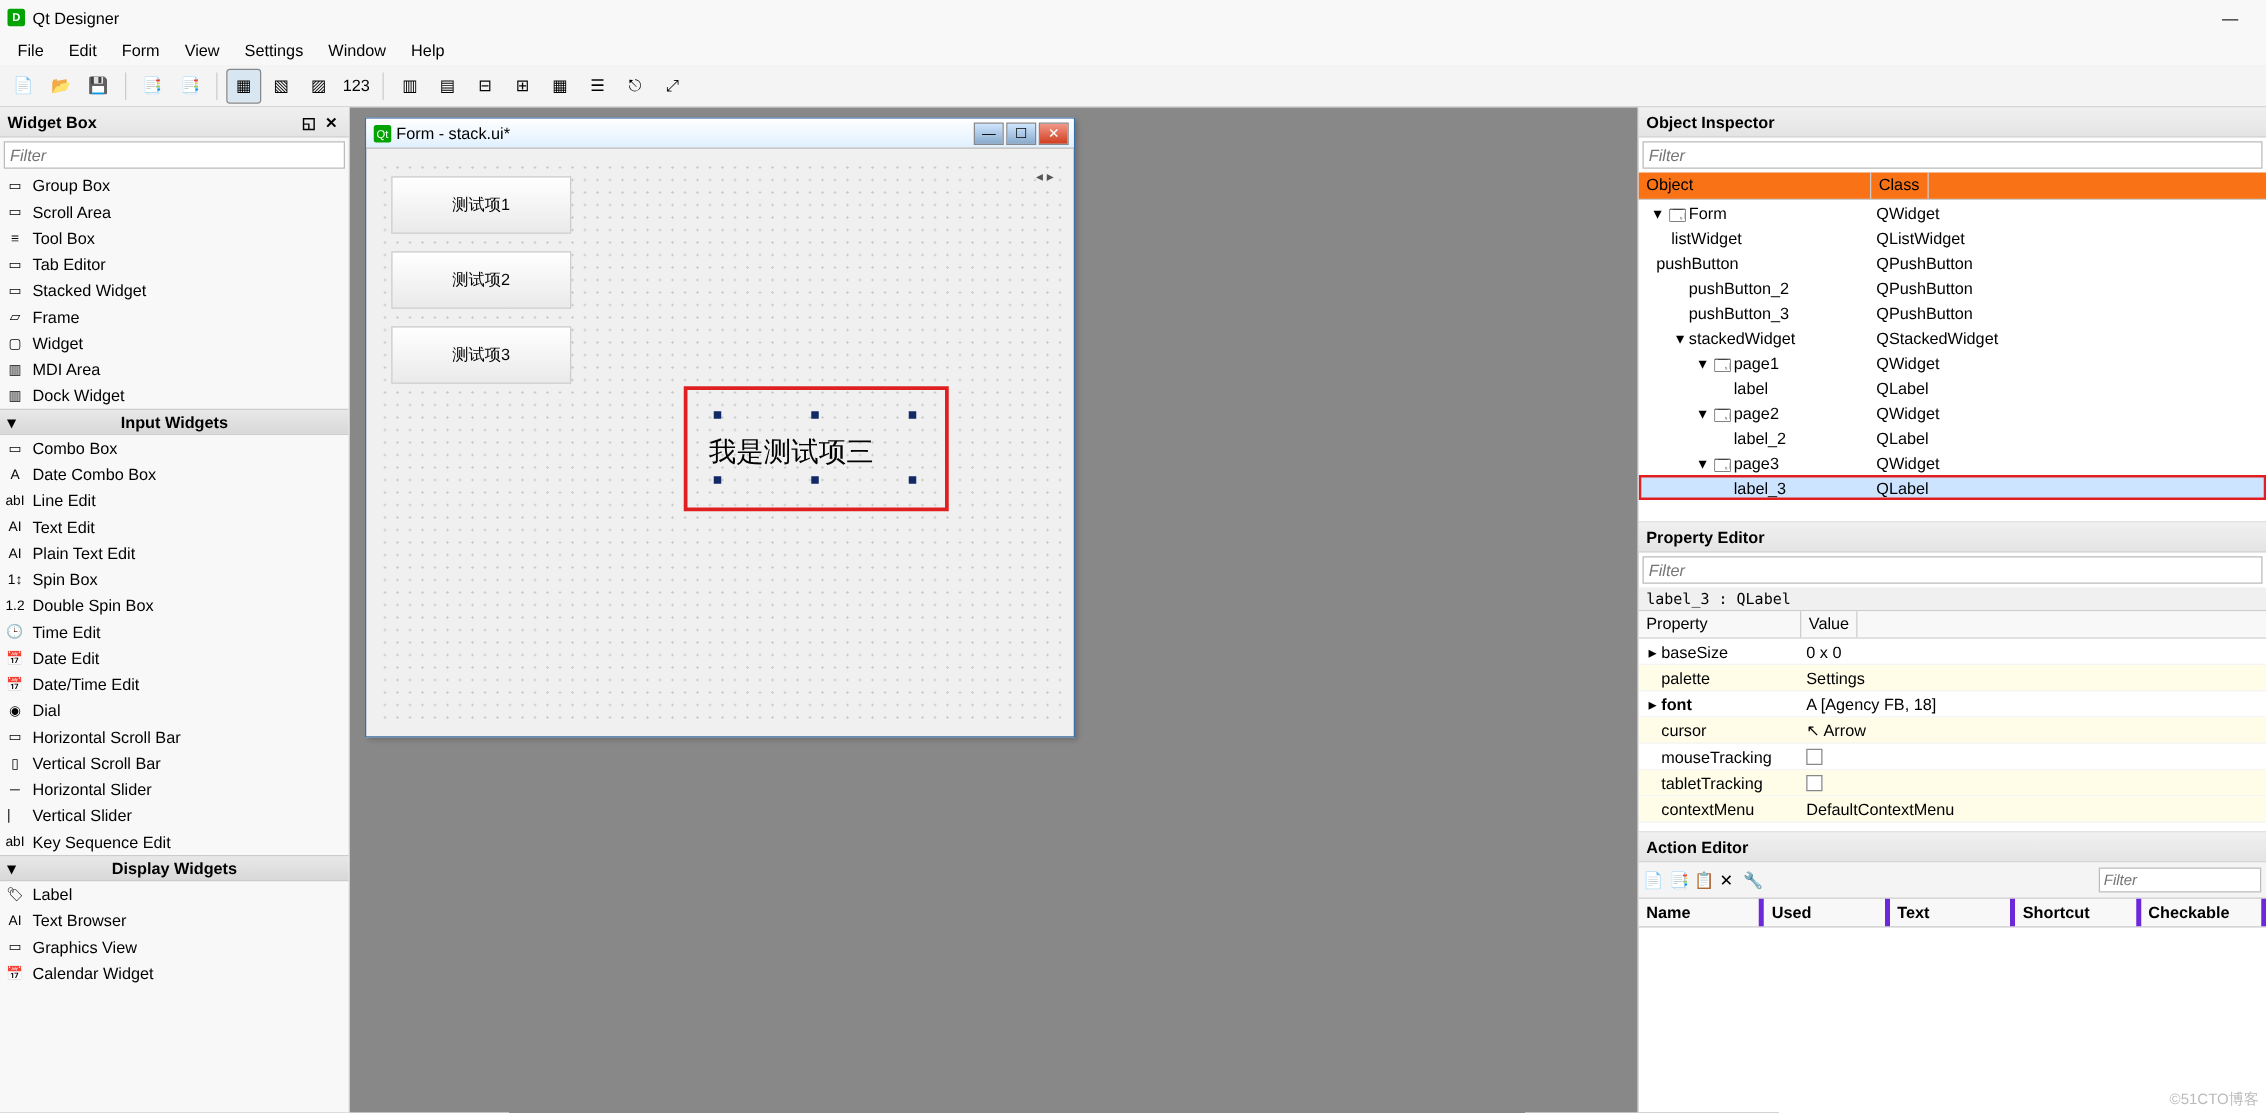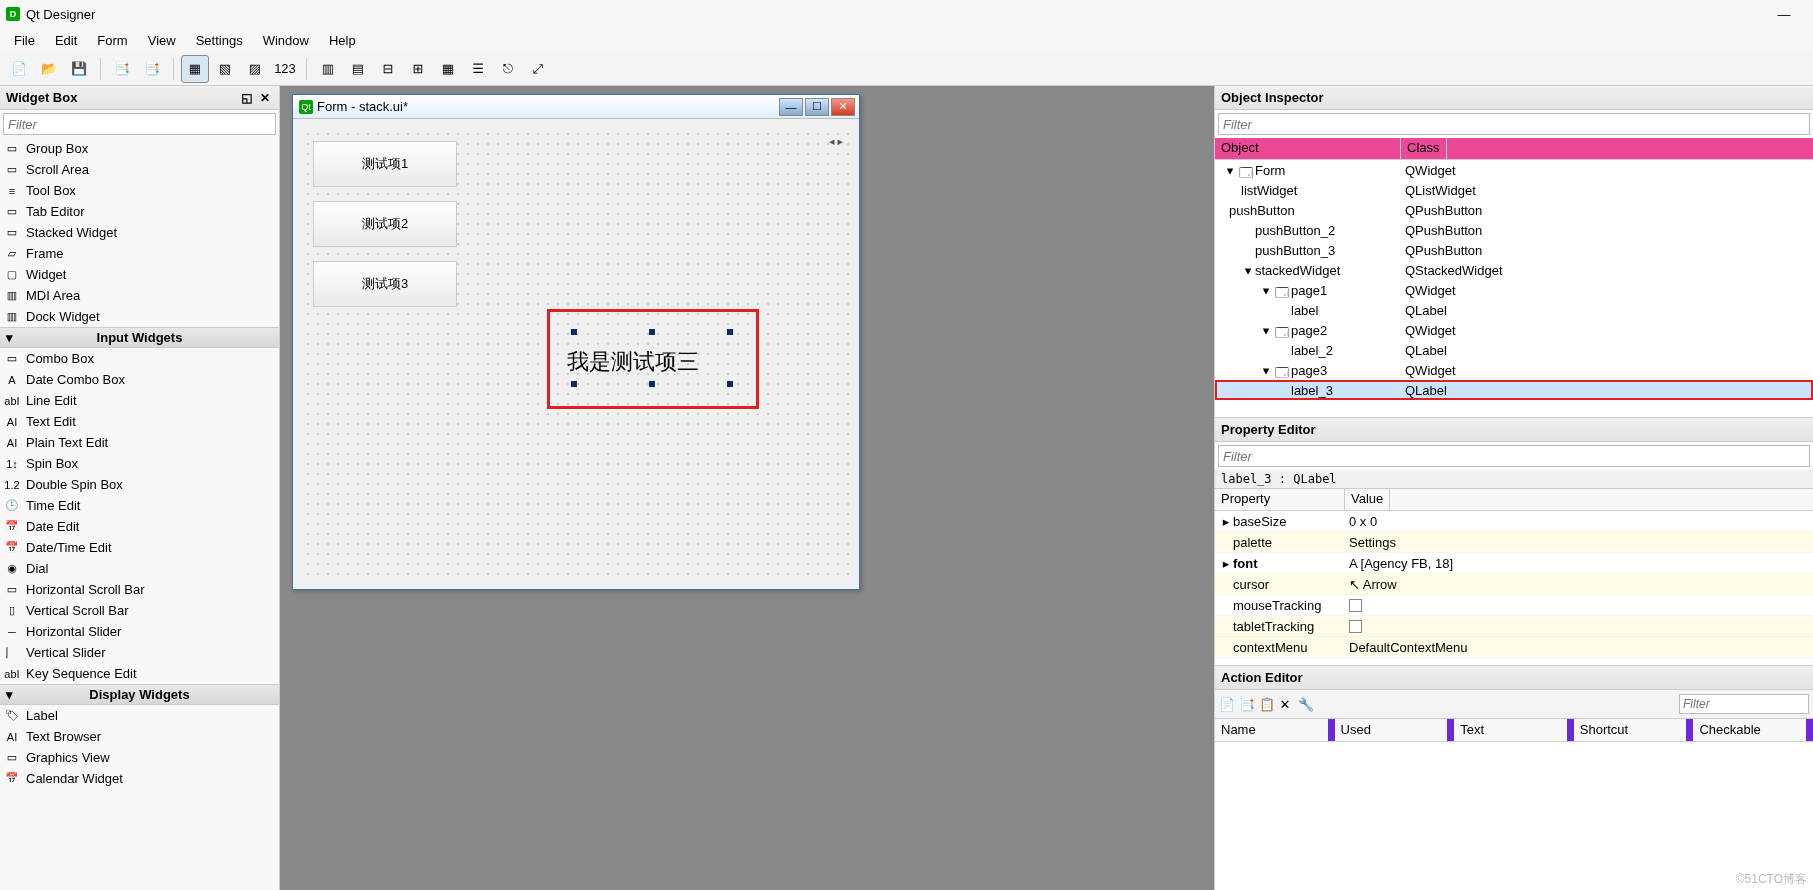--- a/index.html
+++ b/index.html
@@ -51,23 +51,23 @@
 .form-tb-btn.close { background: linear-gradient(#f2998a,#d13c1f); color:#fff;}
 .form-body { height: calc(100% - 24px); padding: 10px; position: relative; }
 .form-canvas { width: 100%; height: 100%; background: #f0f0f0; background-image: radial-gradient(#ccc 1px, transparent 1px); background-size: 10px 10px; position: relative;}
 .nav-arrows { position:absolute; top:6px; right:6px; display:flex; gap:2px; color:#555; font-size:11px;}
 .form-btn { position: absolute; left: 10px; width: 144px; height: 46px; border: 1px solid #ccc; background: linear-gradient(#fff,#eaeaea); display: flex; align-items: center; justify-content: center; }
 .label-sel { position: absolute; left: 244px; top: 180px; width: 212px; height: 100px; border: 3px solid #e02020; }
 .label-text { position: absolute; left: 264px; top: 218px; font-size: 22px; }
 .sel-handle { position: absolute; width: 6px; height: 6px; background: #112a66; }
 
 
-.right-docks { width: 599px; display: flex; flex-direction: column; border-left: 1px solid #ccc; }
+.right-docks { width: 503px; display: flex; flex-direction: column; border-left: 1px solid #ccc; }
 .obj-insp { flex: 0 0 332px; display: flex; flex-direction: column; border-bottom: 1px solid #ccc;}
-.obj-tree-hdr { display: flex; height: 22px; border-bottom: 1px solid #ccc; background: #ec4899; }
+.obj-tree-hdr { display: flex; height: 22px; border-bottom: 1px solid #ccc; background: #f97316; }
 .obj-tree-hdr > div { padding: 2px 6px; border-right: 1px solid #ccc; }
 .obj-col1 { width: 186px; }
 .obj-tree { flex: 1; overflow-y: auto; background: #fff; }
 .obj-row { display: flex; height: 20px; align-items: center; }
 .obj-row.selected { background: #cce4ff; outline: 2px solid #e02020; outline-offset:-2px;}
 .obj-c1 { width: 186px; display: flex; align-items: center; white-space: nowrap;}
 .obj-c2 { flex: 1; padding-left: 4px;}
 .exp-icon { width: 14px; display: inline-block; text-align: center; cursor: pointer;}
 .obj-icon { width: 14px; height: 14px; margin: 0 2px; display:inline-block; }
 
@@ -82,21 +82,21 @@
 .prop-c1 { width: 130px; padding-left: 4px; display:flex; align-items:center;}
 .prop-c2 { flex: 1; padding-left: 4px; display:flex; align-items:center; gap:4px;}
 .prop-exp { width: 14px; display: inline-block; text-align: center;}
 .checkbox { width:13px; height:13px; border:1px solid #888; background:#fff; }
 
 .action-editor { flex: 1; display: flex; flex-direction: column;}
 .ae-tb { height: 28px; display: flex; align-items: center; padding: 0 4px; gap: 4px; background:#f4f4f4;}
 .ae-tb .spacer { flex:1; }
 .ae-filter { width: 130px; height: 20px; border:1px solid #bbb; font-style:italic; color:#888; padding:0 3px; font-size:12px;}
 .ae-hdr { display:flex; height: 24px; background:#f8f8f8; border-top:1px solid #ccc; border-bottom:1px solid #ccc;}
-.ae-hdr > div { padding: 3px 6px; border-right: 7px solid #6d28d9; flex:1;}
+.ae-hdr > div { padding: 3px 6px; border-right: 4px solid #6d28d9; flex:1;font-weight:bold;}
 
 .watermark { position: fixed; right: 6px; bottom: 2px; color: #bbb; font-size: 12px;}
 
 
 .ic-new::before{content:"📄";} .ic-open::before{content:"📂";} .ic-save::before{content:"💾"; color:#2266cc;} 
 .ic-copy::before{content:"📑";} .ic-minus::before{content:"—";}
 </style>
 </head>
 <body>
 

